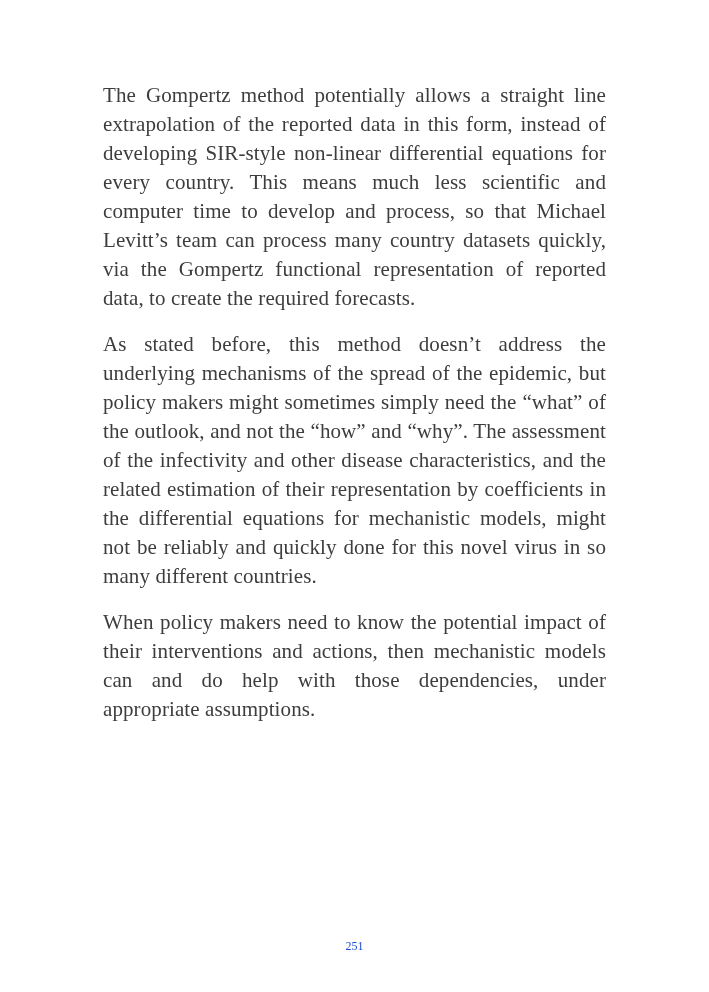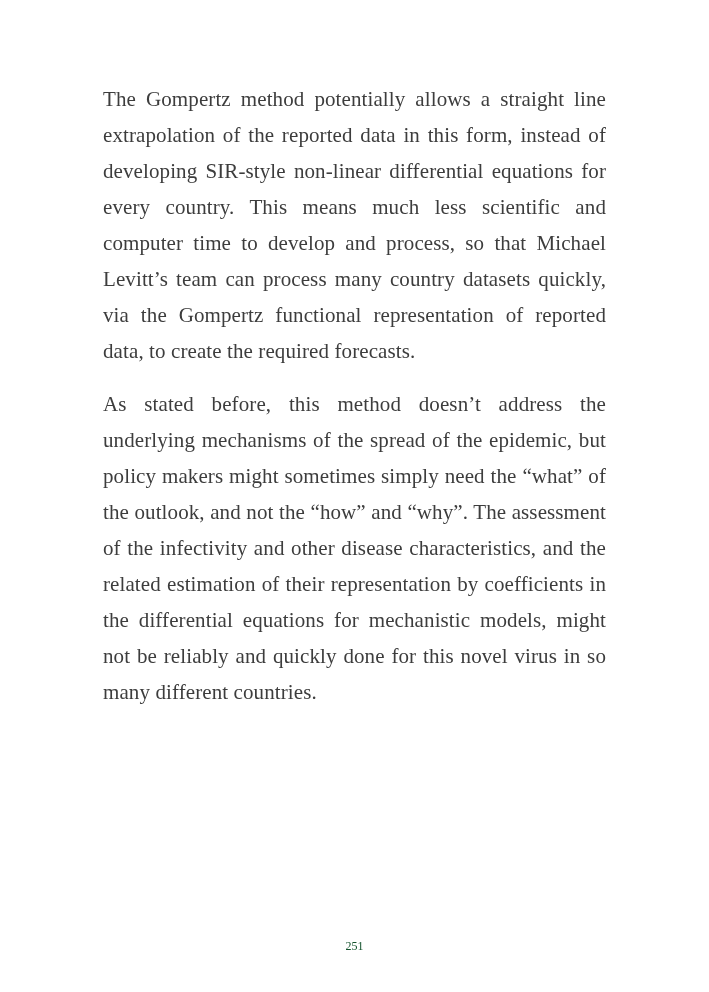--- a/index.html
+++ b/index.html
@@ -18,38 +18,39 @@
   }
   .text-block {
     position: absolute;
     left: 103px;
     top: 81px;
     width: 503px;
   }
   .text-block p {
     margin: 0 0 17px 0;
     font-size: 21px;
-    line-height: 36px;
+    line-height: 29px;
     text-align: justify;
     text-justify: inter-word;
     letter-spacing: 0.1px;
   }
   .page-number {
     position: absolute;
     top: 939px;
     left: 0;
     width: 100%;
     text-align: center;
     font-size: 12px;
-    color: #14532d;
+    color: #1d4ed8;
     font-family: "Liberation Serif", serif;
   }
 </style>
 </head>
 <body>
 
 <div class="page">
   <main class="text-block">
     <p>The Gompertz method potentially allows a straight line extrapolation of the reported data in this form, instead of developing SIR-style non-linear differential equations for every country. This means much less scientific and computer time to develop and process, so that Michael Levitt’s team can process many country datasets quickly, via the Gompertz functional representation of reported data, to create the required forecasts.</p>
     <p>As stated before, this method doesn’t address the underlying mechanisms of the spread of the epidemic, but policy makers might sometimes simply need the “what” of the outlook, and not the “how” and “why”. The assessment of the infectivity and other disease characteristics, and the related estimation of their representation by coefficients in the differential equations for mechanistic models, might not be reliably and quickly done for this novel virus in so many different countries.</p>
+    <p>When policy makers need to know the potential impact of their interventions and actions, then mechanistic models can and do help with those dependencies, under appropriate assumptions.</p>
   </main>
   <div class="page-number">251</div>
 </div>
 
 </body></html>

